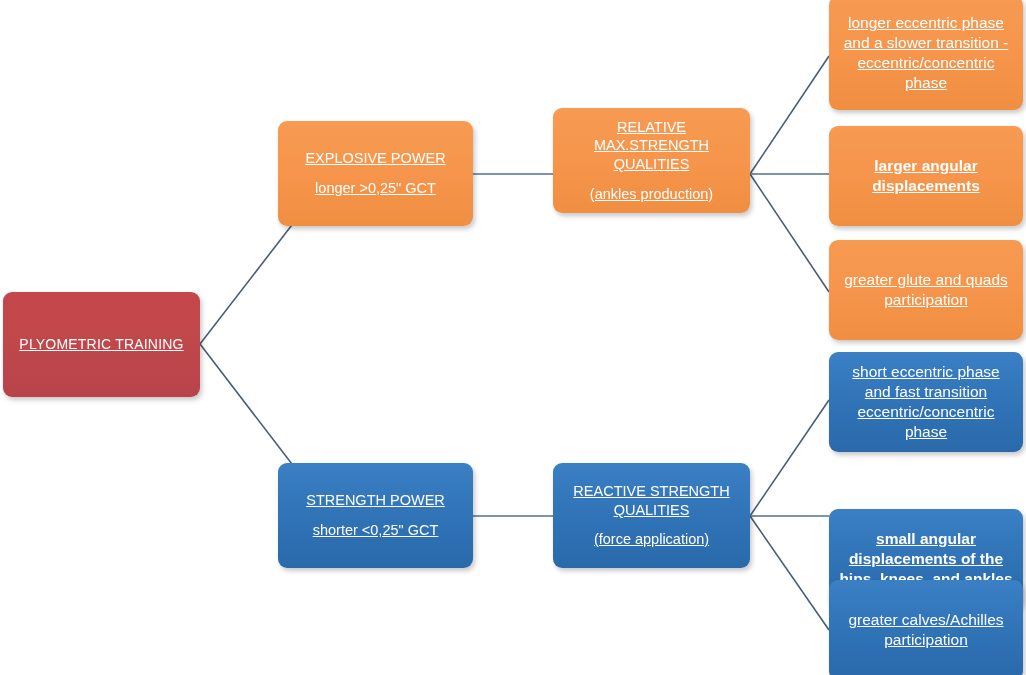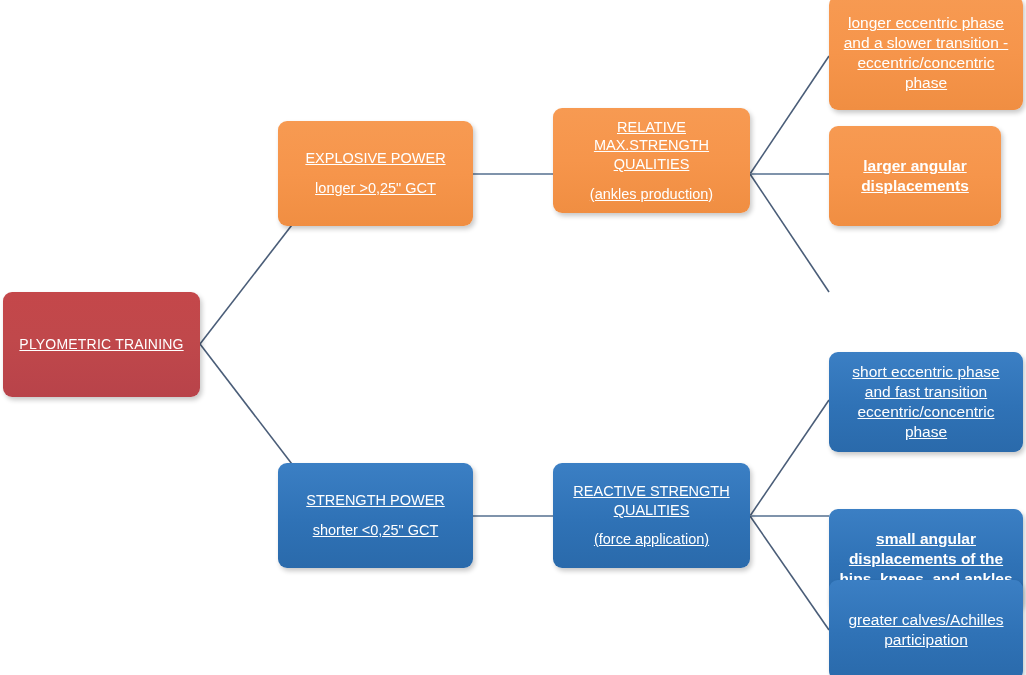--- a/index.html
+++ b/index.html
@@ -53,21 +53,21 @@
   .line-gap { display: block; height: 11px; }
   .ul-bold  { font-weight: bold; text-decoration: underline; }
 
   
   #n-root        { left: 3px;   top: 292px; width: 197px; height: 105px; }
   #n-explosive   { left: 278px; top: 121px; width: 195px; height: 105px; }
   #n-elastic     { left: 278px; top: 463px; width: 195px; height: 105px; }
   #n-relmax      { left: 553px; top: 108px; width: 197px; height: 105px; }
   #n-reactive    { left: 553px; top: 463px; width: 197px; height: 105px; }
   #n-o1          { left: 829px; top: -4px;  width: 194px; height: 114px; }
-  #n-o2          { left: 829px; top: 126px; width: 172px; height: 100px; }
+  #n-o2          { left: 829px; top: 126px; width: 194px; height: 100px; }
   #n-o3          { left: 829px; top: 240px; width: 194px; height: 100px; }
   #n-b1          { left: 829px; top: 352px; width: 194px; height: 100px; }
   #n-b2          { left: 829px; top: 466px; width: 194px; height: 100px; margin-top: 43px; }
   #n-b3          { left: 829px; top: 580px; width: 194px; height: 100px; }
 </style>
 </head>
 <body>
 
 <div id="canvas">
 
@@ -127,20 +127,23 @@
       <span>(force application)</span>
     </span>
   </div>
 
   <div class="node orange" id="n-o1">
     <span class="txt t-leaf">longer eccentric phase and a slower transition - eccentric/concentric phase</span>
   </div>
   <div class="node orange" id="n-o2">
     <span class="txt t-leaf ul-bold">larger angular displacements</span>
   </div>
+  <div class="node orange" id="n-o3">
+    <span class="txt t-leaf">greater glute and quads participation</span>
+  </div>
 
   <div class="node blue" id="n-b1">
     <span class="txt t-leaf">short eccentric phase and fast transition eccentric/concentric phase</span>
   </div>
   <div class="node blue" id="n-b2">
     <span class="txt t-leaf ul-bold">small angular displacements of the hips, knees, and ankles</span>
   </div>
   <div class="node blue" id="n-b3">
     <span class="txt t-leaf">greater calves/Achilles participation</span>
   </div>

